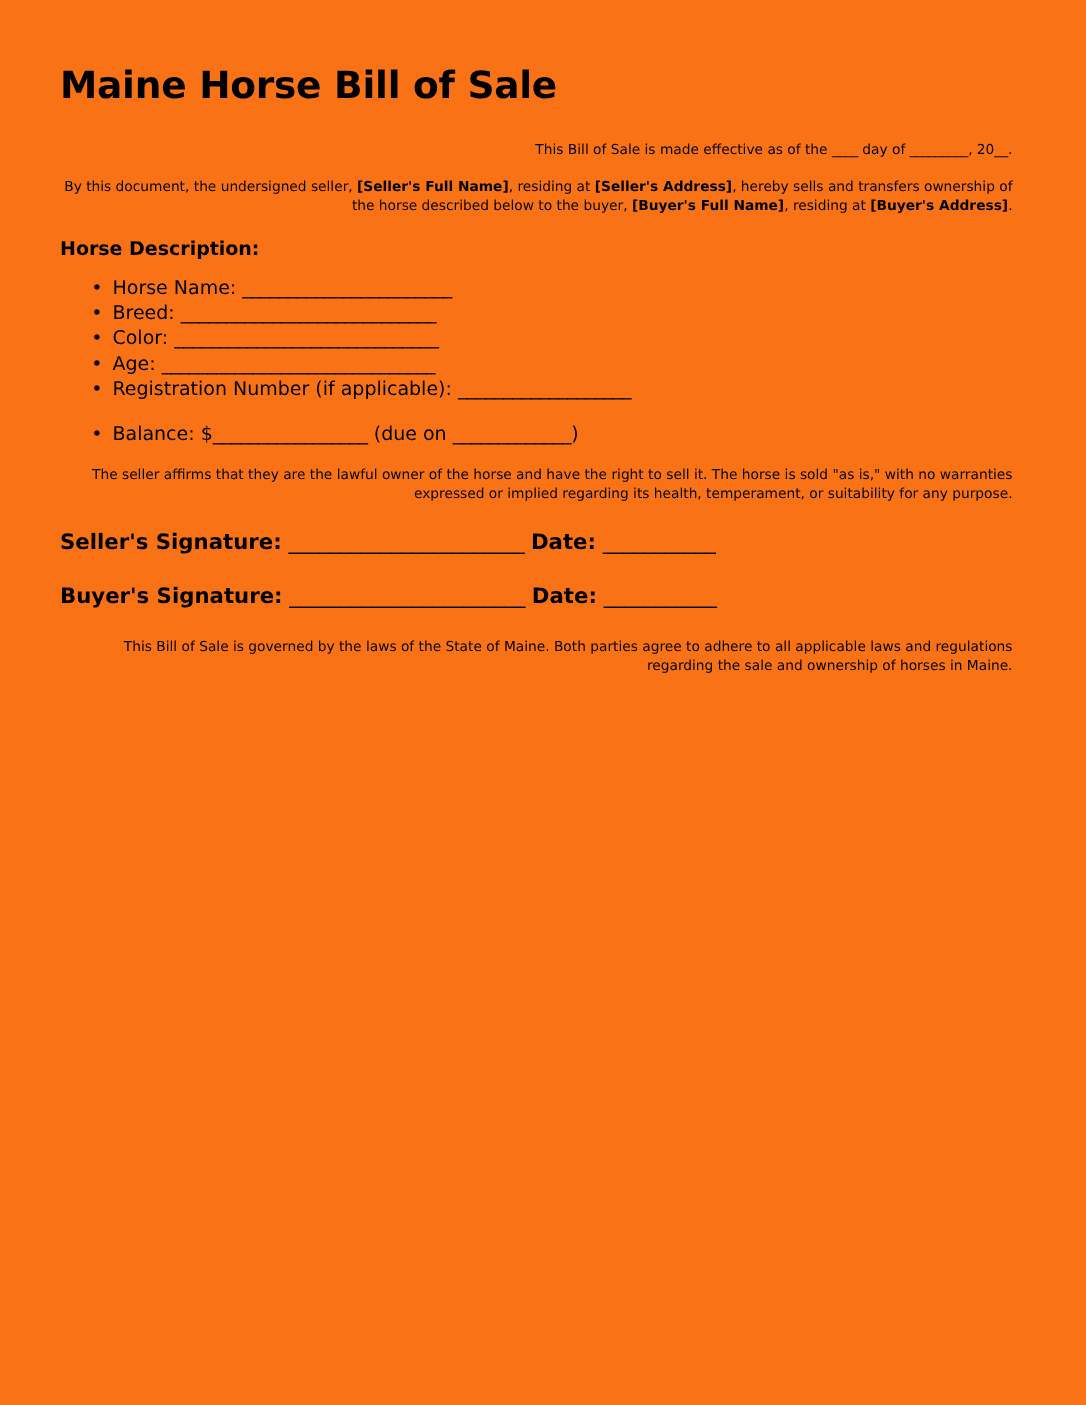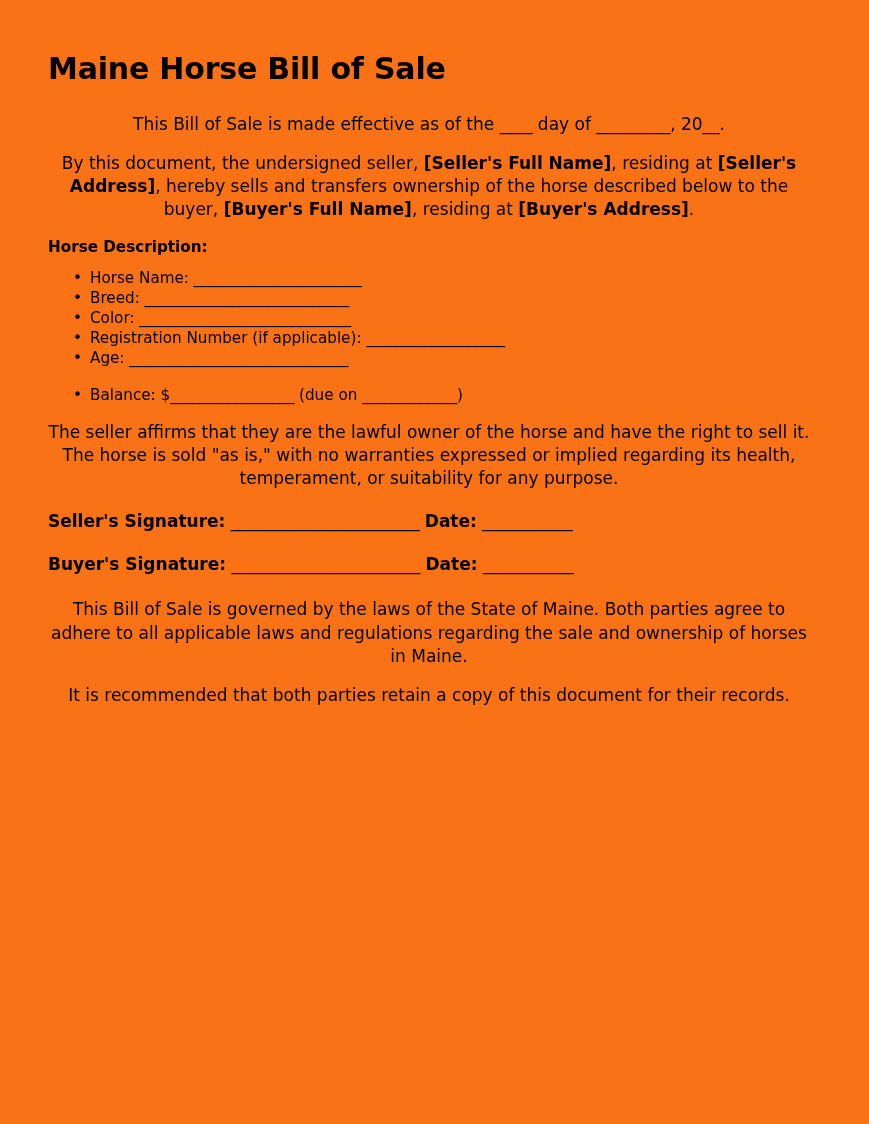--- a/index.html
+++ b/index.html
@@ -30,24 +30,24 @@
     width: 762px;
   }
   h1.doc-title {
     font-size: 30px;
     font-weight: bold;
     letter-spacing: -0.2px;
     margin: 0 0 26px 0;
     line-height: 1.15;
   }
   p.para {
-    font-size: 17px;
+    font-size: 11px;
     line-height: 1.36;
     margin: 0 0 16px 0;
-    text-align: center;
+    text-align: right;
   }
   p.para.tight {
     margin-bottom: 14px;
   }
   .bold {
     font-weight: bold;
   }
   h2.section-head {
     font-size: 15.2px;
     font-weight: bold;
@@ -115,37 +115,36 @@
     <p class="para"><span>This Bill of Sale is made effective as of the </span><span class="blank">____</span><span> day of </span><span class="blank">_________</span><span>, 20__.</span></p>
 
     <p class="para"><span>By this document, the undersigned seller, </span><span class="bold">[Seller's Full Name]</span><span>, residing at </span><span class="bold">[Seller's Address]</span><span>, hereby sells and transfers ownership of the horse described below to the buyer, </span><span class="bold">[Buyer's Full Name]</span><span>, residing at </span><span class="bold">[Buyer's Address]</span><span>.</span></p>
 
     <h2 class="section-head">Horse Description:</h2>
 
     <ul class="bullets">
       <li><span>Horse Name: </span><span class="blank">_______________________</span></li>
       <li><span>Breed: </span><span class="blank">____________________________</span></li>
       <li><span>Color: </span><span class="blank">_____________________________</span></li>
+      <li><span>Age: </span><span class="blank">______________________________</span></li>
       <li><span>Registration Number (if applicable): </span><span class="blank">___________________</span></li>
-      <li><span>Age: </span><span class="blank">______________________________</span></li>
     </ul>
 
 
     <ul class="bullets payment">
       <li><span>Balance: $</span><span class="blank">_________________</span><span> (due on </span><span class="blank">_____________</span><span>)</span></li>
     </ul>
 
     <p class="para">The seller affirms that they are the lawful owner of the horse and have the right to sell it. The horse is sold "as is," with no warranties expressed or implied regarding its health, temperament, or suitability for any purpose.</p>
 
     <div class="sig-block">
       <div class="sigline"><span class="bold">Seller's Signature:</span><span>&nbsp;</span><span class="blank">_______________________</span><span>&nbsp;</span><span class="bold">Date:</span><span>&nbsp;</span><span class="blank">___________</span></div>
 
       <div class="sigline"><span class="bold">Buyer's Signature:</span><span>&nbsp;</span><span class="blank">_______________________</span><span>&nbsp;</span><span class="bold">Date:</span><span>&nbsp;</span><span class="blank">___________</span></div>
     </div>
 
     <p class="para">This Bill of Sale is governed by the laws of the State of Maine. Both parties agree to adhere to all applicable laws and regulations regarding the sale and ownership of horses in Maine.</p>
 
-    <p class="para">It is recommended that both parties retain a copy of this document for their records.</p>
 
   </div>
 
 
 </div>
 
 </body></html>

